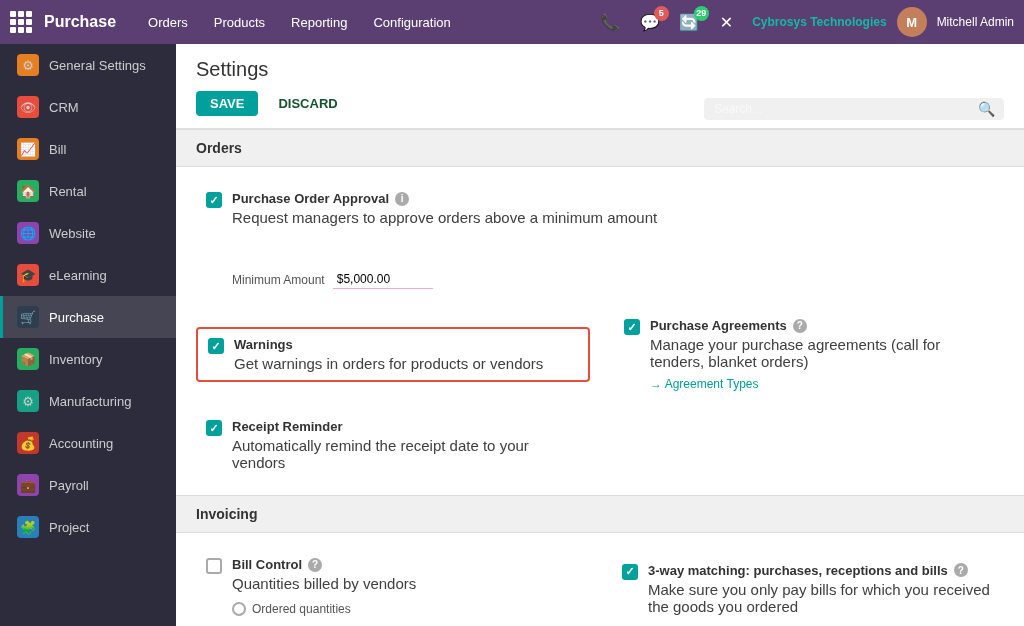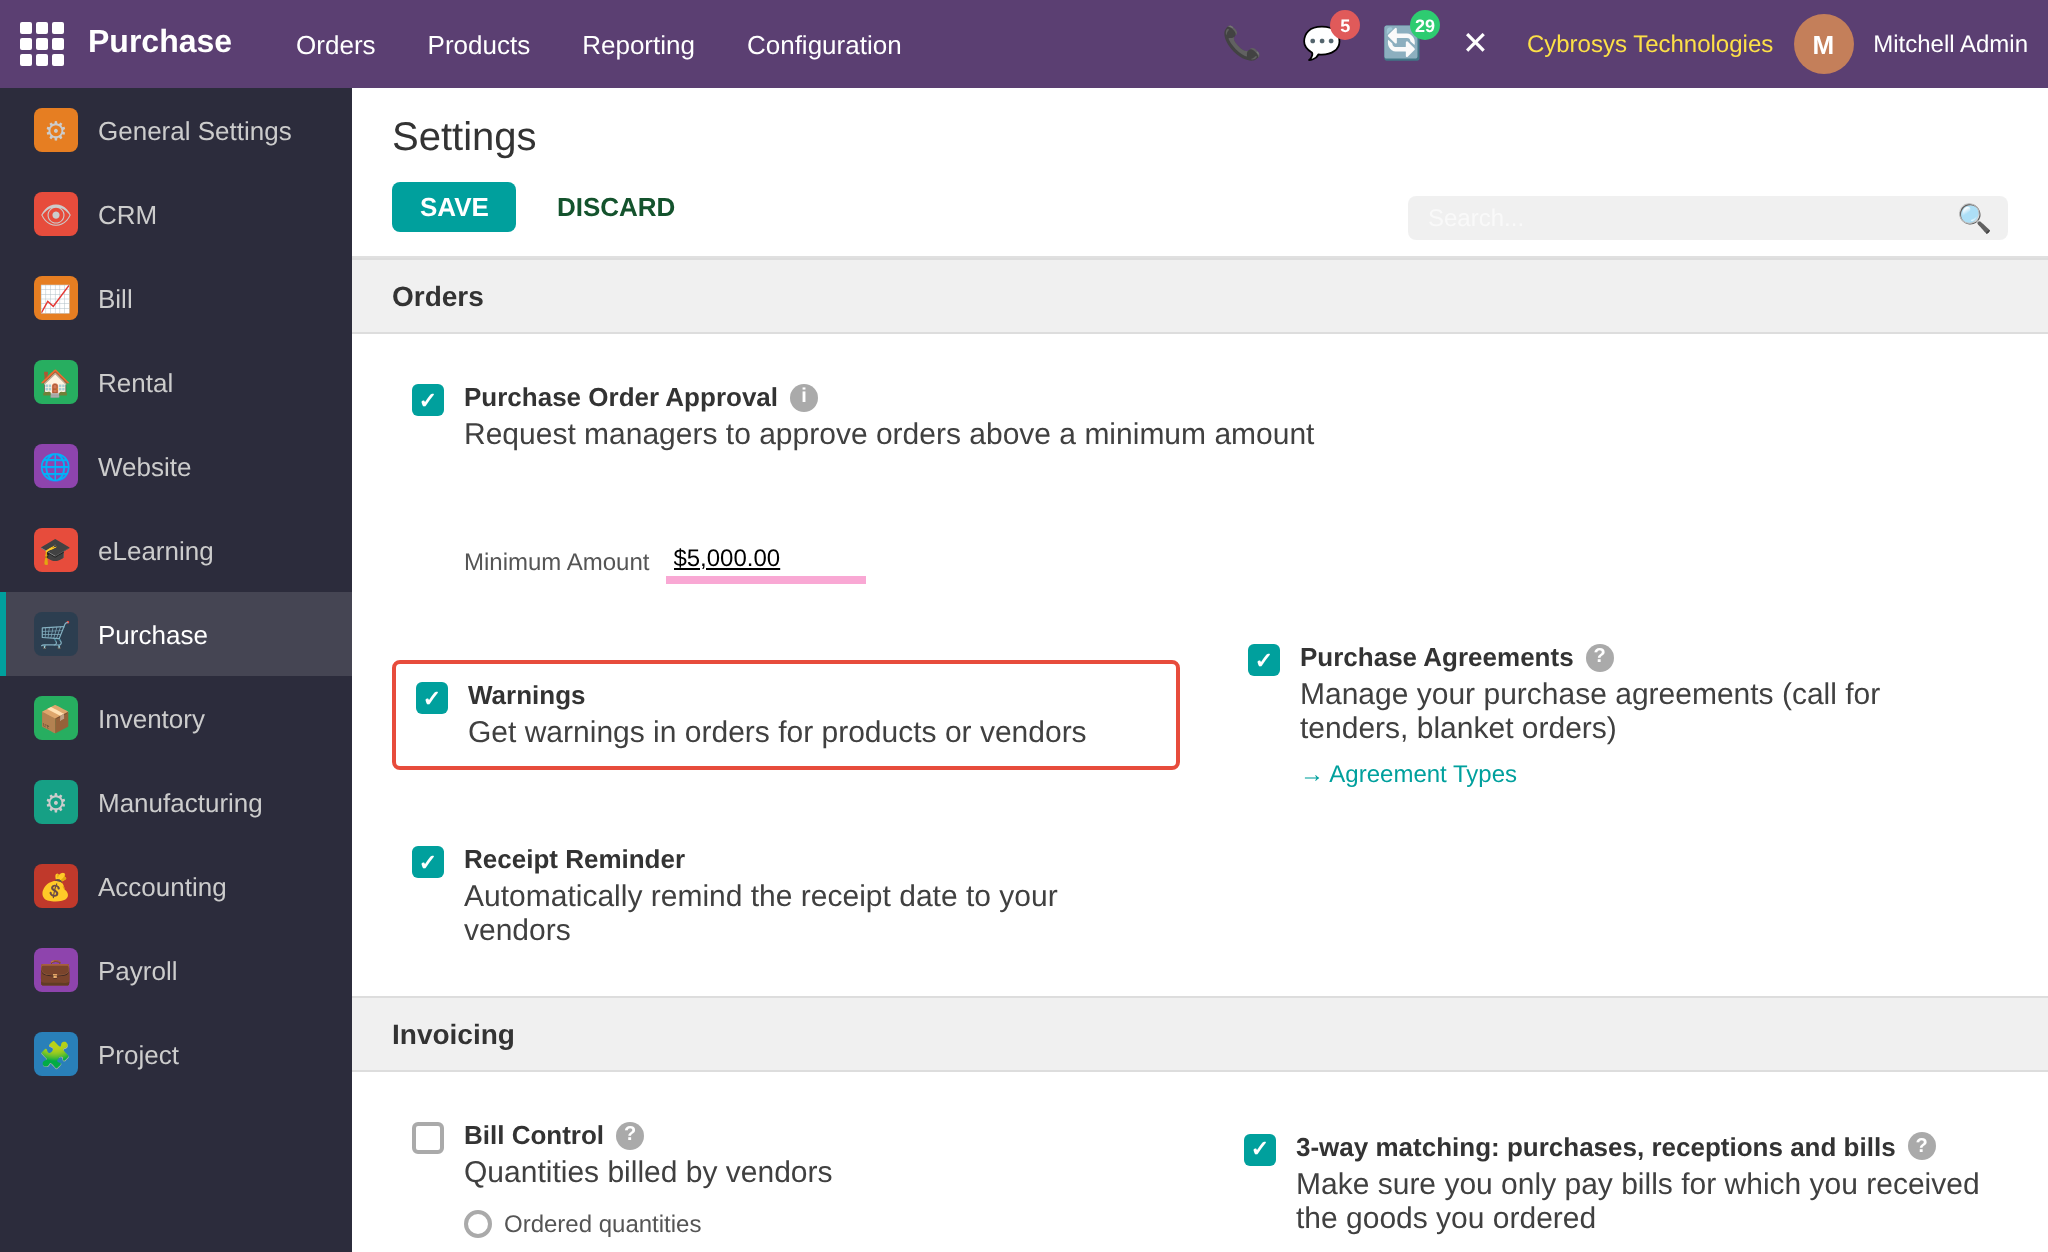--- a/index.html
+++ b/index.html
@@ -69,23 +69,24 @@
       border-radius: 50%;
       min-width: 15px;
       height: 15px;
       display: flex;
       align-items: center;
       justify-content: center;
       font-weight: bold;
     }
     .badge-green { background: #2ecc71; }
     .navbar-company {
-      color: #fde047;
+      color: #14b8a6;
       font-size: 12px;
       margin-left: 4px;
+      font-weight: bold;
     }
     .navbar-avatar {
       width: 30px; height: 30px;
       border-radius: 50%;
       background: #c47f5a;
       display: flex; align-items: center; justify-content: center;
       color: #fff; font-size: 13px; font-weight: bold;
     }
     .navbar-username {
       color: #fff;
@@ -250,26 +251,25 @@
     }
     .settings-item-sub {
       font-size: 12px;
       color: #555;
       margin-top: 6px;
     }
     .settings-item-sub table { border-collapse: collapse; margin-top: 43px; }
     .settings-item-sub td { padding: 1px 8px 1px 0; vertical-align: middle; }
     .sub-input {
       border: none;
-      border-bottom: 4px solid #f9a8d4;
+      border-bottom: 1px solid #f9a8d4;
       font-size: 12px;
       padding: 2px 4px;
       width: 100px;
       outline: none;
-      text-decoration: underline;
     }
 
     
     .cb {
       width: 16px; height: 16px;
       background: #00a09d;
       border-radius: 3px;
       display: flex; align-items: center; justify-content: center;
       flex-shrink: 0;
       margin-top: 1px;

